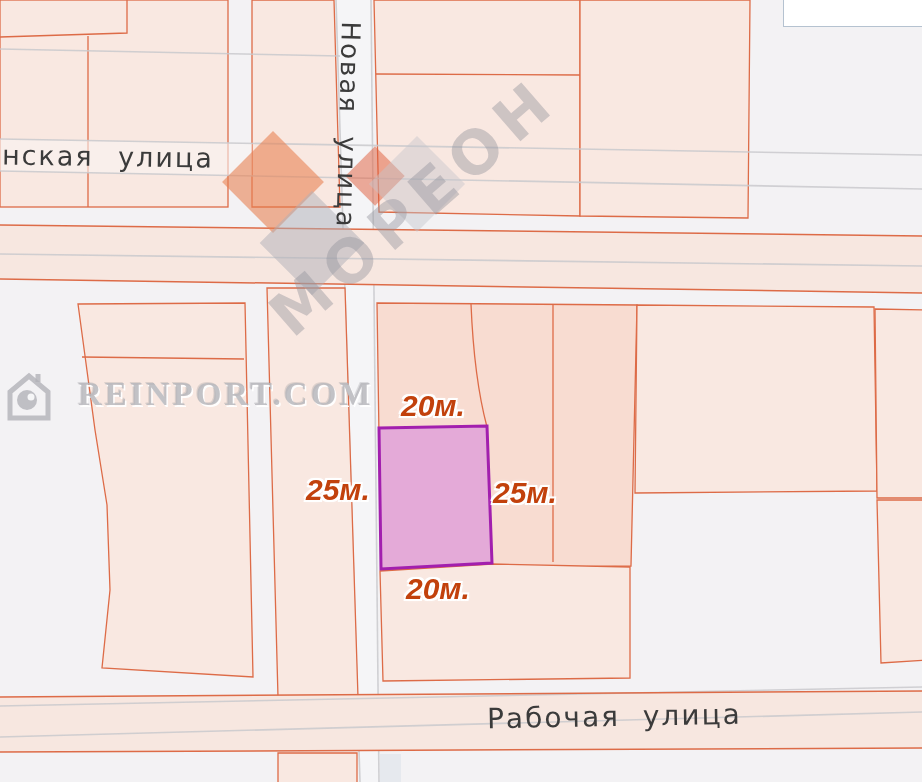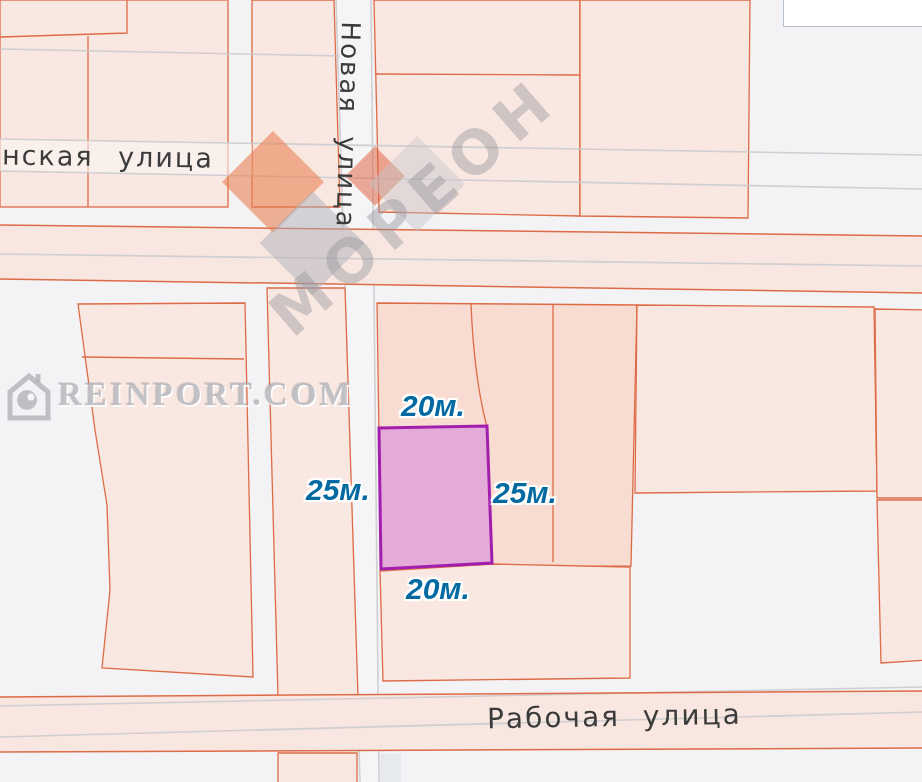--- a/index.html
+++ b/index.html
@@ -20,38 +20,39 @@
   .white-street{fill:var(--white-street);}
   .plot{fill:var(--plot-fill);stroke:var(--plot-stroke);stroke-width:3;}
 
   
   .street-name{
     position:absolute;color:#3b3b3b;font-size:27px;letter-spacing:2px;
     white-space:nowrap;font-family:"DejaVu Sans",sans-serif;
   }
   .dim-label{
     position:absolute;font:italic 700 30px "Liberation Sans",sans-serif;
-    color:#0369a1;white-space:nowrap;
+    color:#c2410c;white-space:nowrap;
     text-shadow:-2px -2px 0 #fff,2px -2px 0 #fff,-2px 2px 0 #fff,2px 2px 0 #fff,0 0 5px #fff;
   }
   .wm-moreon-text{
     position:absolute;left:280px;top:288px;width:340px;height:74px;line-height:74px;
     transform:rotate(-41deg);transform-origin:0 50%;
     font:700 60px "DejaVu Sans",sans-serif;letter-spacing:10px;
     color:rgba(146,146,154,.42);white-space:nowrap;
   }
   .diamond{position:absolute;transform:rotate(45deg);}
   #wm-reinport{
     position:absolute;left:6px;top:364px;display:flex;align-items:center;gap:6px;
   }
   #wm-reinport .site-text{
     font:700 33px "Liberation Serif",serif;letter-spacing:3px;
     color:rgba(183,183,188,.85);
     text-shadow:1.5px 1.5px 0 rgba(255,255,255,.95),-1px -1px 0 rgba(140,140,145,.25);
     white-space:nowrap;
+    margin-left:20px;
   }
   #overlay-box{
     position:absolute;left:783px;top:-4px;width:150px;height:29px;
     background:#ffffff;border:1px solid #b5c2d0;
   }
   #building-block{
     position:absolute;left:380px;top:754px;width:21px;height:28px;
     background:#e6e9ee;
   }
 </style>

